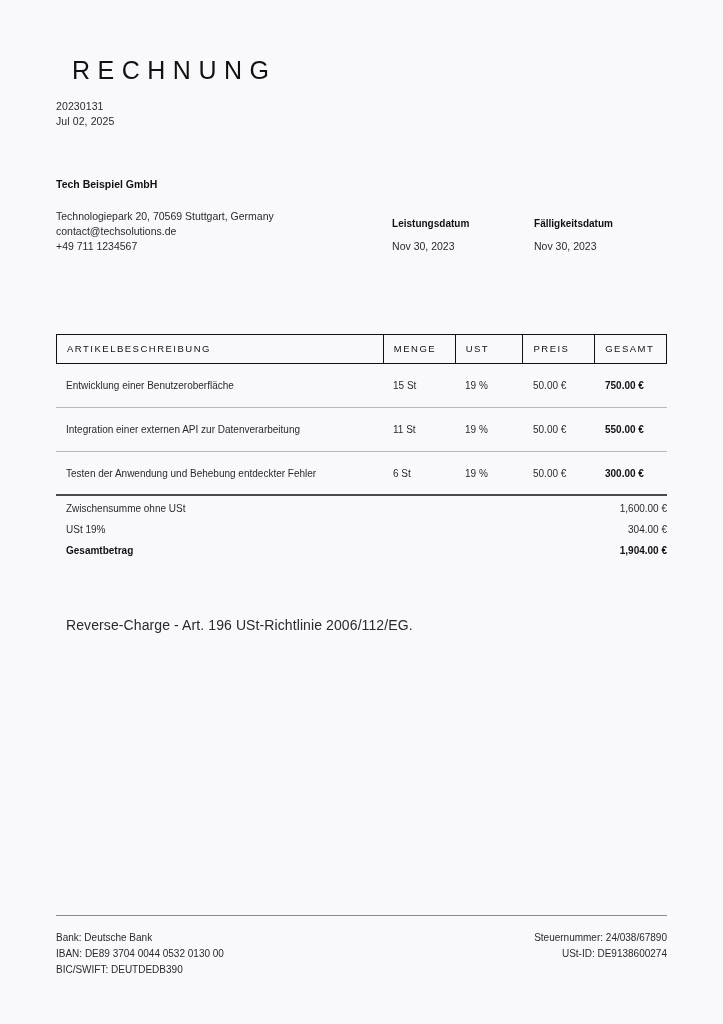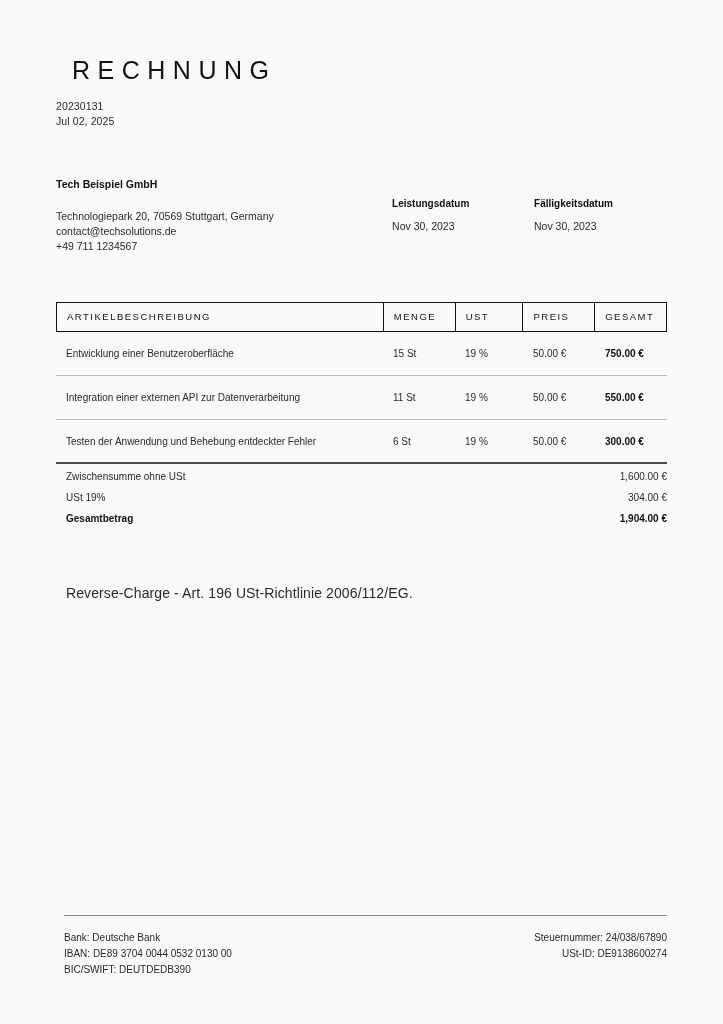--- a/index.html
+++ b/index.html
@@ -58,21 +58,21 @@
   .sender-line {
     font-size: 10.5px;
     line-height: 15px;
     color: #2a2a2a;
   }
 
   
   .mid {
     display: flex;
     justify-content: space-between;
-    align-items: center;
+    align-items: flex-end;
     margin-top: 48px;
   }
   .client-block { width: 55%; }
   .client-name {
     font-size: 10.5px;
     font-weight: 700;
     color: #111;
     line-height: 14px;
     margin-bottom: 18px;
   }
@@ -95,21 +95,21 @@
     margin-bottom: 8px;
   }
   .date-value {
     font-size: 10.5px;
     line-height: 15px;
     color: #2a2a2a;
   }
 
   
   .items {
-    margin-top: 48px;
+    margin-top: 80px;
   }
   .thead {
     display: flex;
     border: 1.4px solid #111;
     height: 30px;
     align-items: center;
     box-sizing: border-box;
   }
   .thead .cell {
     font-size: 9.5px;
@@ -173,21 +173,21 @@
     margin-top: 56px;
     padding-left: 10px;
     font-size: 14px;
     color: #2a2a2a;
     letter-spacing: 0.1px;
   }
 
   
   .footer {
     position: absolute;
-    left: 64px;
+    left: 56px;
     right: 56px;
     bottom: 46px;
     border-top: 1px solid #8c8c8c;
     padding-top: 14px;
     display: flex;
     justify-content: space-between;
   }
   .footer-left { text-align: left; }
   .footer-right { text-align: right; }
   .footer-line {

